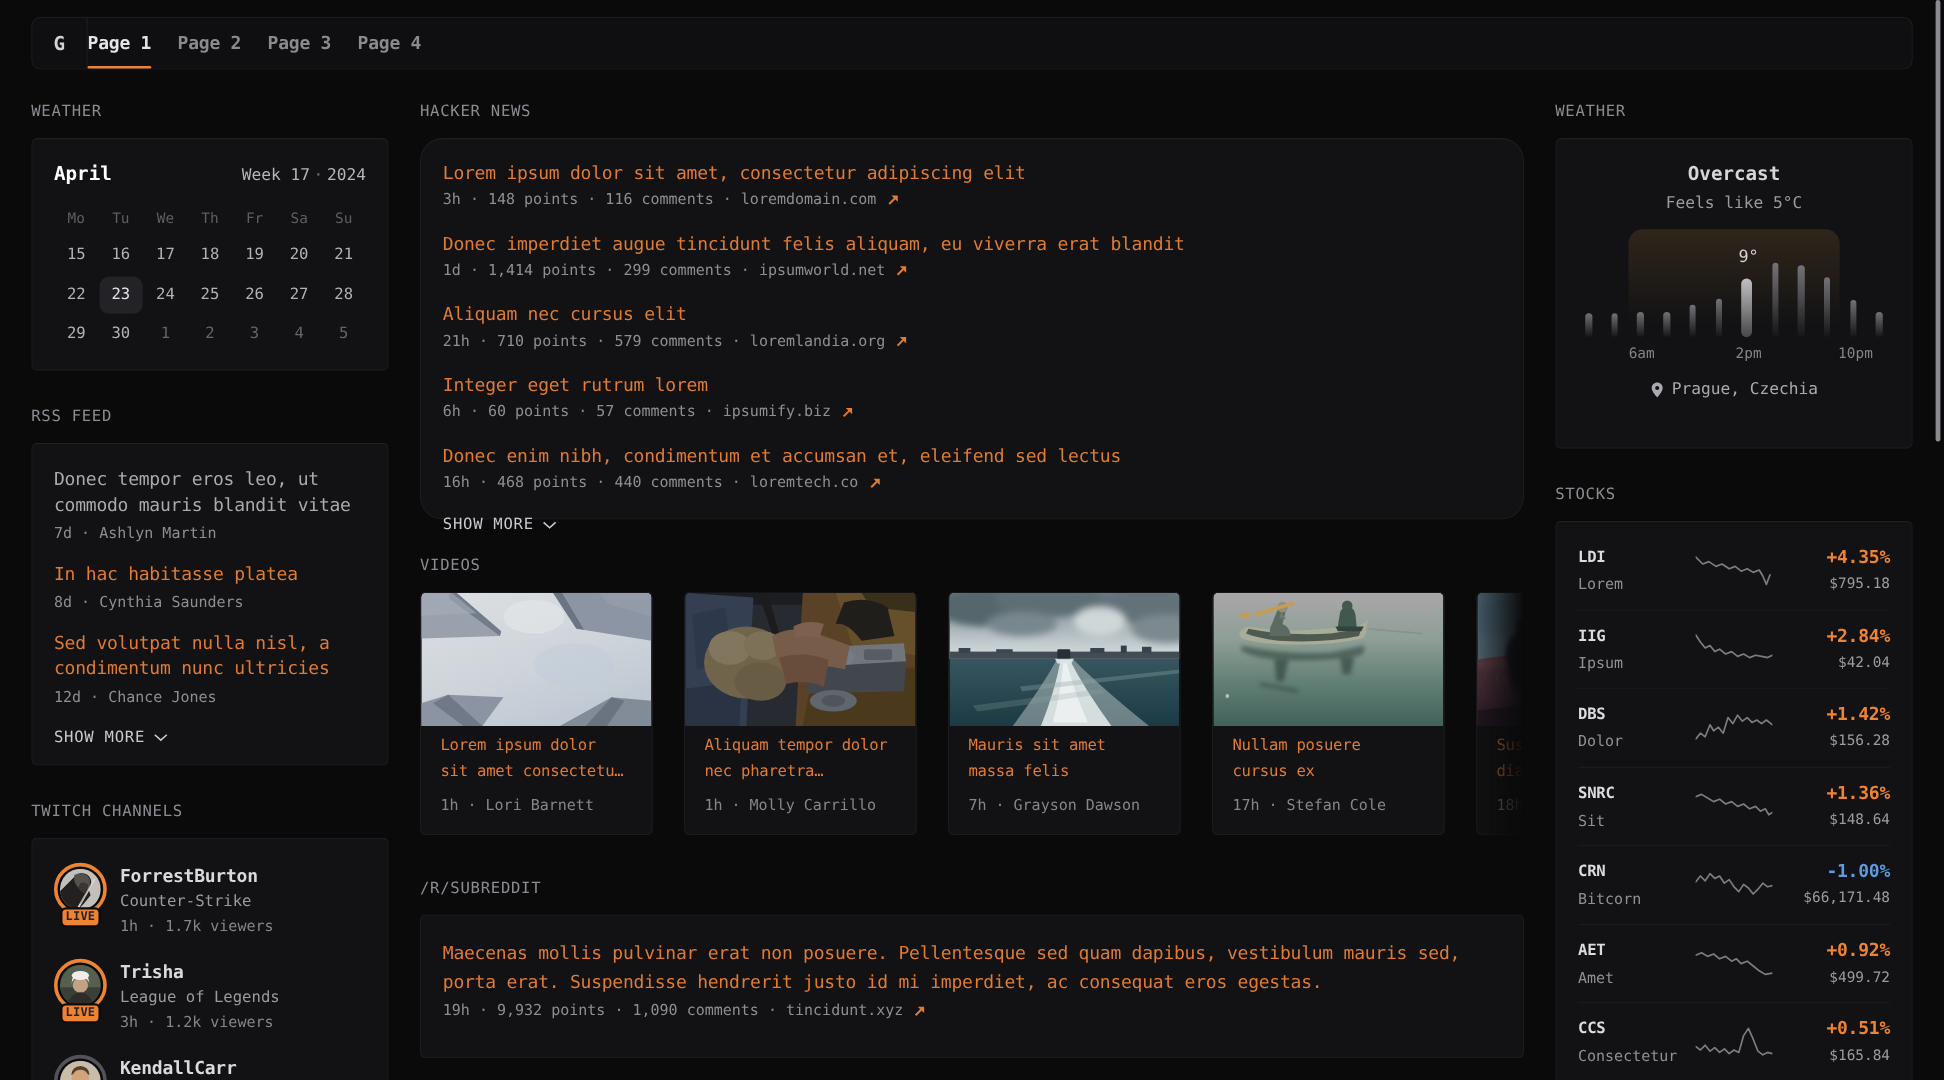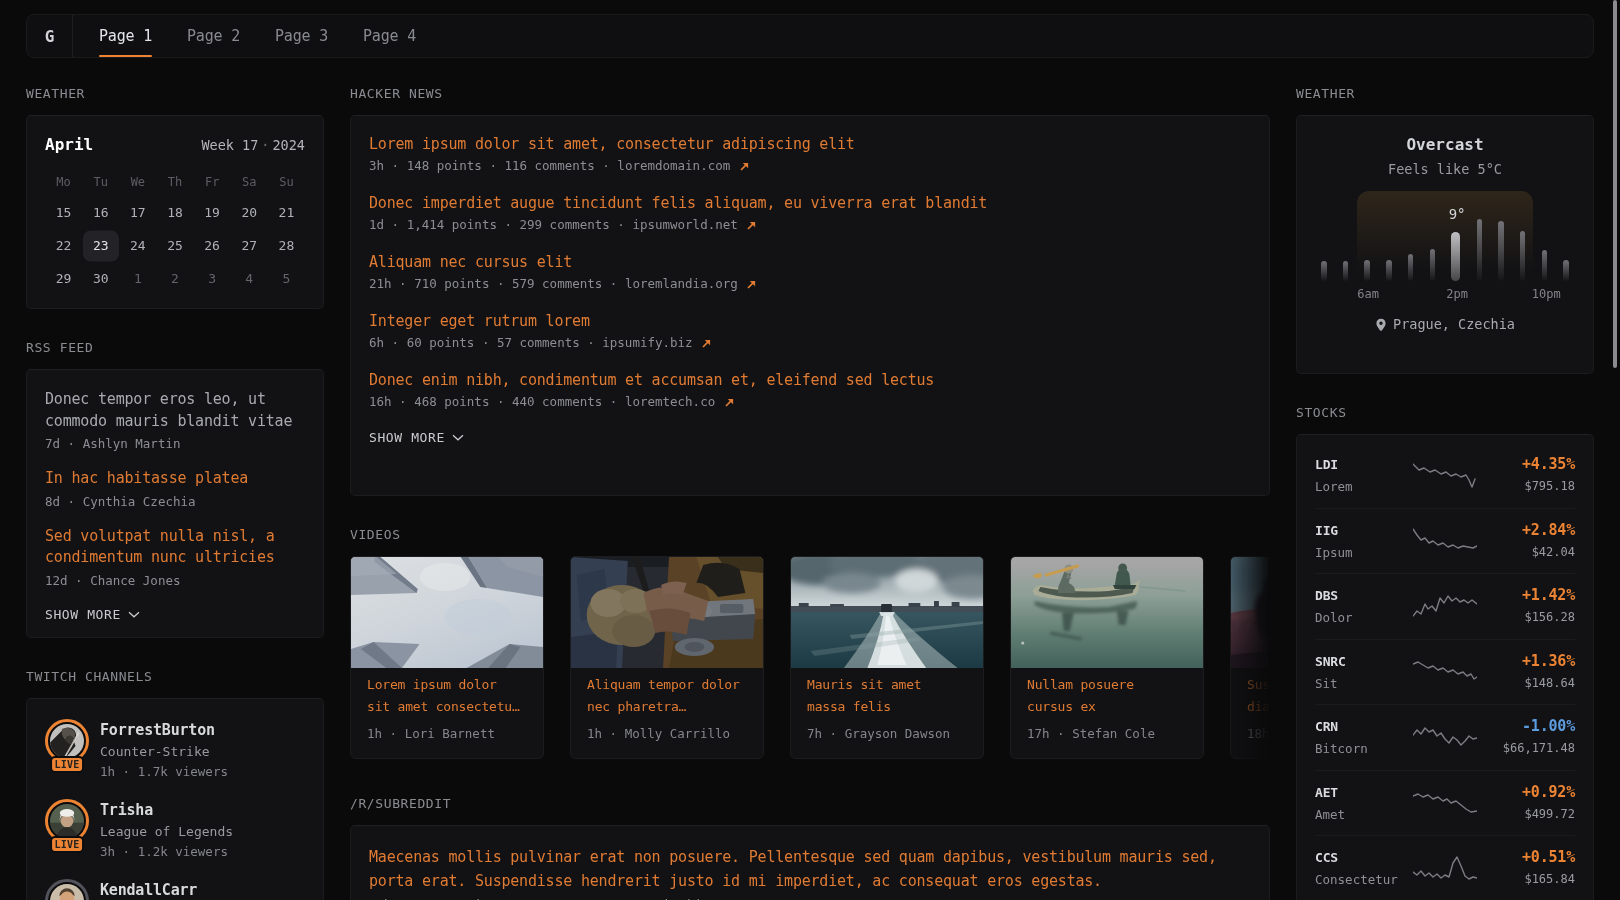--- a/index.html
+++ b/index.html
@@ -29,21 +29,21 @@
 .navbar{
   margin-top:14px;height:44px;
   background:#0f0f11;border:1px solid #1b1b1e;border-radius:8px;
   display:flex;align-items:stretch;
 }
 .nav-logo{
   width:46px;display:flex;align-items:center;justify-content:center;
   border-right:1px solid #1e1e21;
   font-size:16px;font-weight:700;color:#d2d3d6;
 }
-.nav-tabs{display:flex;margin-left:26px;gap:35px;}
+.nav-tabs{display:flex;gap:22px;font-weight:bold;}
 .nav-tab{
   display:flex;align-items:center;position:relative;
   color:#8a8b91;font-size:15px;letter-spacing:-0.2px;cursor:pointer;
 }
 .nav-tab.active{color:#e4e5e8;}
 .nav-tab.active::after{
   content:"";position:absolute;left:0;right:0;bottom:0;height:2.5px;
   background:var(--orange-bright);border-radius:1.5px;
 }
 
@@ -113,21 +113,21 @@
 .live-badge{
   position:absolute;left:50%;bottom:-10px;transform:translateX(-50%);
   background:var(--orange-bright);color:#26221d;
   font-size:10px;font-weight:700;letter-spacing:0.2px;line-height:13px;
   padding:0 2.5px;border-radius:5px;border:2.5px solid #0d0d0f;
 }
 .channel .ch-name{font-size:15px;font-weight:700;color:#d9dadc;line-height:22px;letter-spacing:-0.2px;}
 .channel .ch-game{font-size:13px;color:#9a9ba1;line-height:21px;}
 .channel .ch-meta{font-size:12.5px;color:#85868c;line-height:20px;}
 
-.hn-card{height:381px;padding:17px 18px 16px;}
+.hn-card{height:318px;padding:17px 18px 16px;border-radius:19px;}
 .post{margin-bottom:16px;}
 .post .headline{display:block;font-size:15px;line-height:22px;letter-spacing:-0.2px;}
 .post .meta{display:block;margin-top:1px;line-height:20px;}
 .hn-card .show-more{margin-top:18px;}
 .reddit-card{padding:19px 18px;height:120px;}
 .reddit-card .post .headline{line-height:24px;}
 .reddit-card .post .meta{margin-top:2px;}
 
 .videos-viewport{
   overflow:hidden;
@@ -298,21 +298,21 @@
 
       <div class="widget">
         <h2 class="widget-title">RSS FEED</h2>
         <div class="card rss-card">
           <div class="feed-item">
             <span class="headline link visited">Donec tempor eros leo, ut commodo mauris blandit vitae</span>
             <span class="meta">7d · Ashlyn Martin</span>
           </div>
           <div class="feed-item">
             <span class="headline link">In hac habitasse platea</span>
-            <span class="meta">8d · Cynthia Czechia</span>
+            <span class="meta">8d · Cynthia Saunders</span>
           </div>
           <div class="feed-item">
             <span class="headline link">Sed volutpat nulla nisl, a condimentum nunc ultricies</span>
             <span class="meta">12d · Chance Jones</span>
           </div>
           <div class="show-more">
             <span>SHOW MORE</span>
             <svg width="12" height="7" viewBox="0 0 12 7" fill="none">
                 <path d="M1 1.3 L6 5.8 L11 1.3" stroke-width="1.3"></path>
               </svg>

